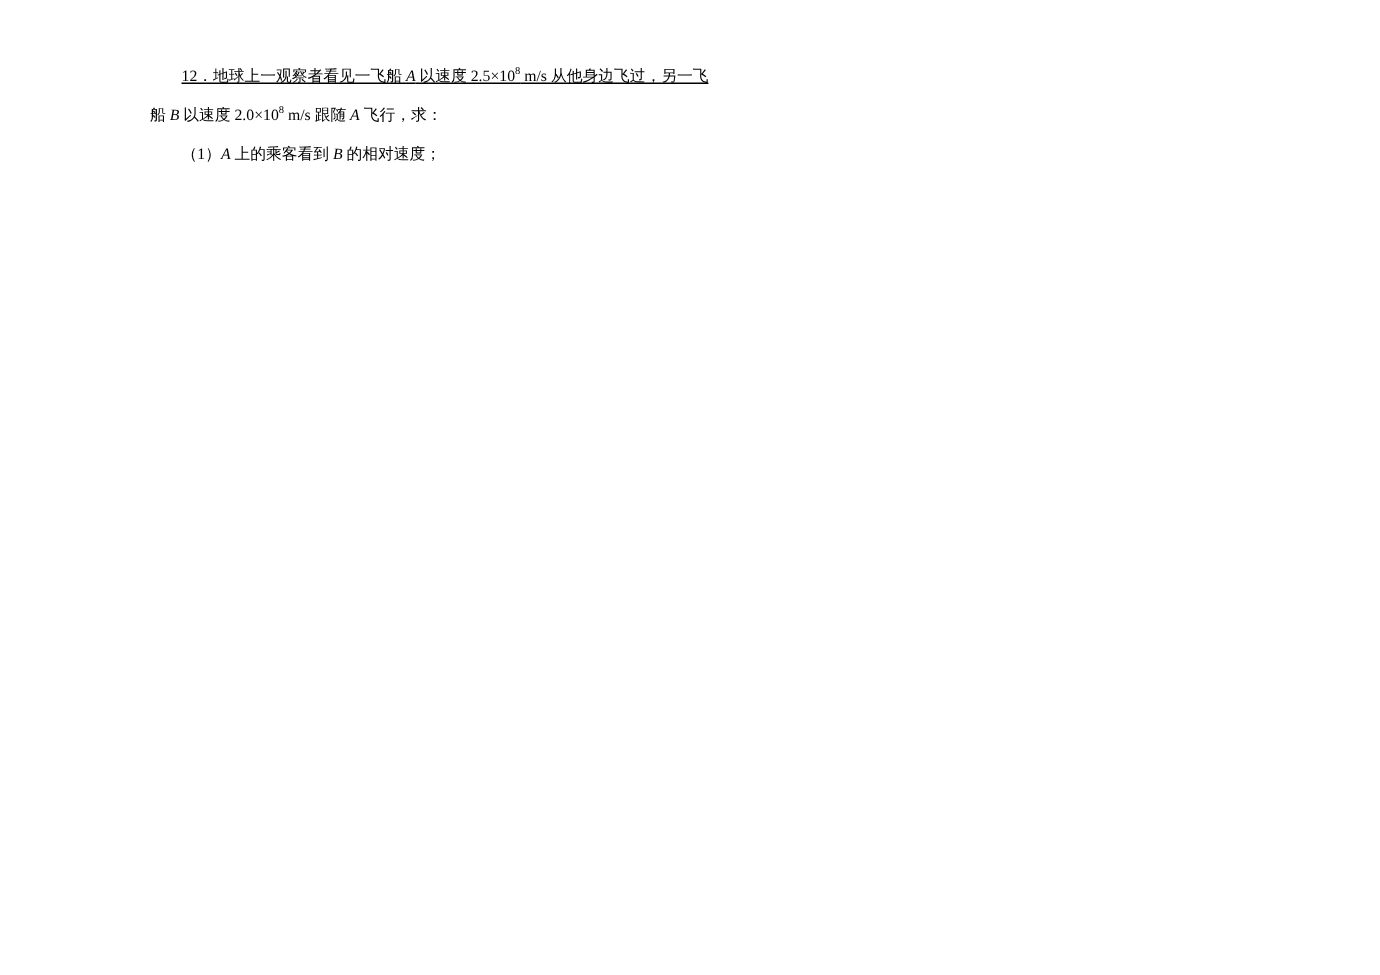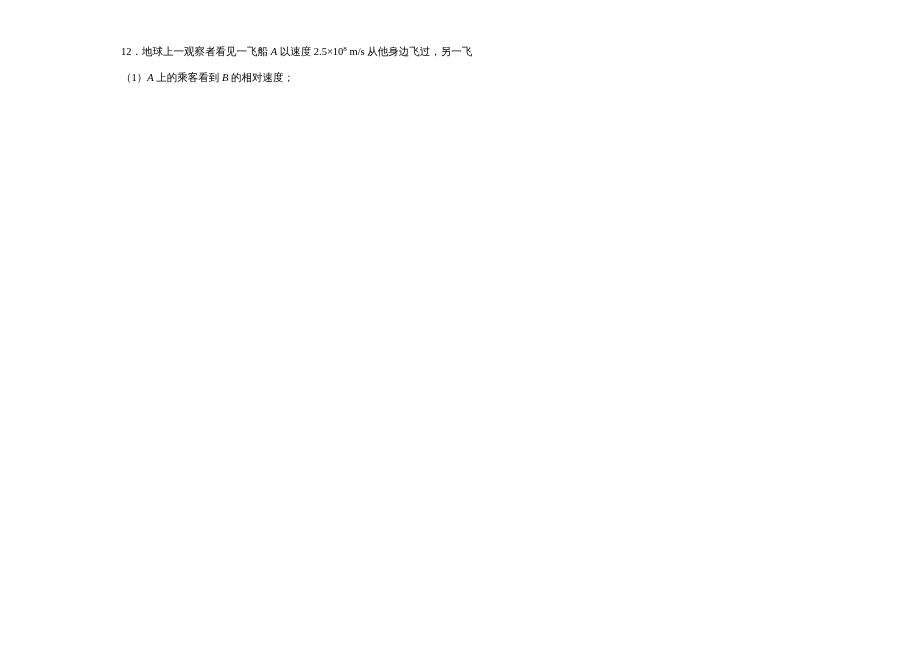--- a/index.html
+++ b/index.html
@@ -14,20 +14,21 @@
       position: relative;
     }
     .page {
       padding: 42px 100px 0 100px;
     }
     .para {
       margin-bottom: 6px;
     }
     .first-line {
       text-indent: 2em;
+      text-decoration: underline;
     }
     .sub-item {
       text-indent: 2em;
       margin-top: 0;
     }
     .italic-var {
       font-style: italic;
       font-family: "Times New Roman", serif;
     }
     sup {
@@ -38,19 +39,22 @@
   </style>
 </head>
 <body>
 
 <div class="page">
 
   <div class="para first-line">
     <span>12．</span><span>地球上一观察者看见一飞船 </span><span class="italic-var">A</span><span> 以速度 2.5×10</span><sup>8</sup><span> m/s 从他身边飞过，另一飞</span>
   </div>
 
+  <div class="para">
+    <span>船 </span><span class="italic-var">B</span><span> 以速度 2.0×10</span><sup>8</sup><span> m/s  跟随 </span><span class="italic-var">A</span><span> 飞行，求：</span>
+  </div>
 
   <div class="para sub-item">
     <span>（1）</span><span class="italic-var">A</span><span> 上的乘客看到 </span><span class="italic-var">B</span><span> 的相对速度；</span>
   </div>
 
 
 </div>
 
 </body></html>

